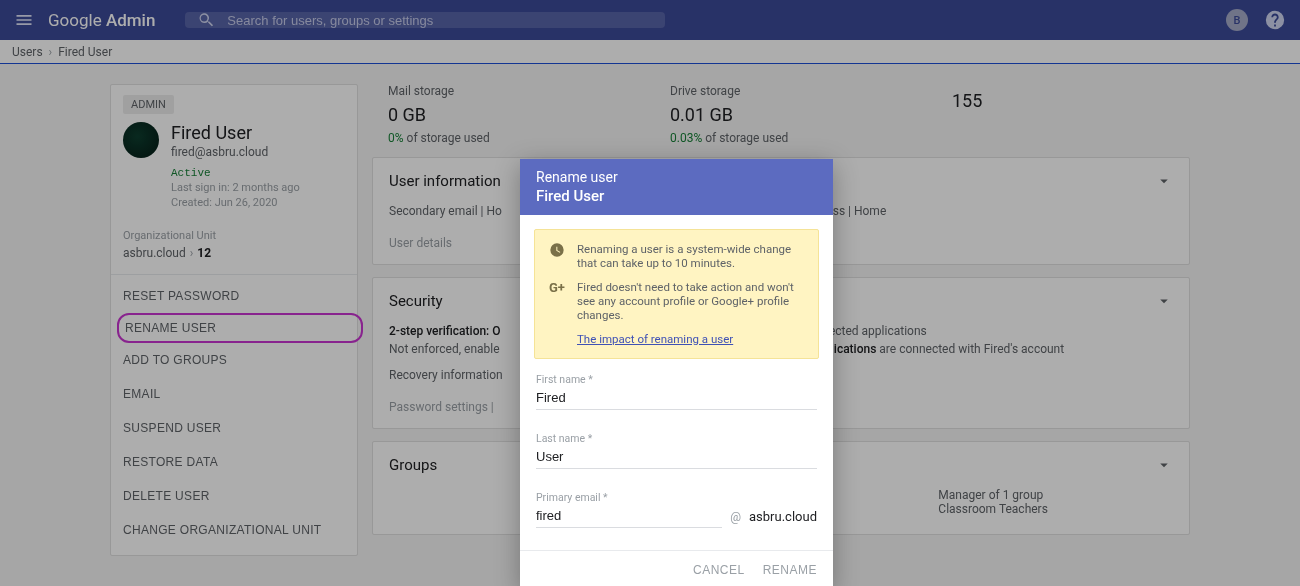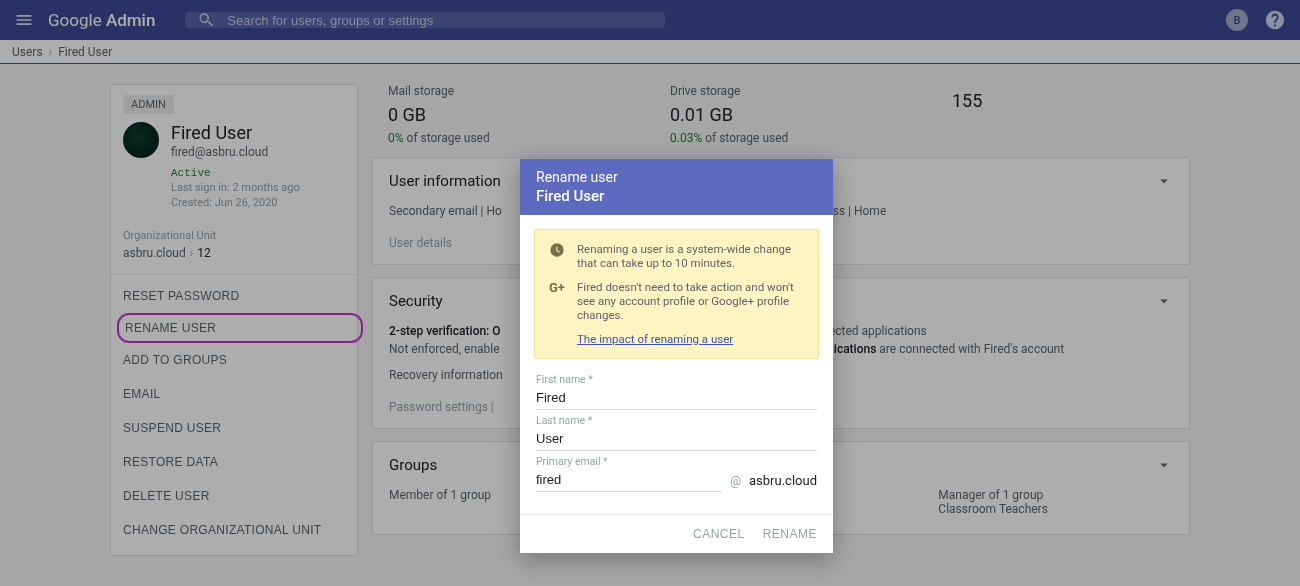--- a/index.html
+++ b/index.html
@@ -94,21 +94,21 @@
   .user-avatar {
     width: 36px; height: 36px; border-radius: 50%;
     background: radial-gradient(circle at 40% 40%, #0d3d2f, #041a14);
   }
   .user-name { font-size: 18px; color: #202124; }
   .user-email { font-size: 12px; color: #5f6368; margin-top: 2px; }
   .user-status { font-size: 11px; color: #188038; margin-top: 8px; font-family: Liberation Mono, monospace; }
   .user-meta { font-size: 11px; color: #9aa0a6; margin-top: 2px; }
   .side-section-label { font-size: 11px; color: #9aa0a6; padding: 10px 12px 4px 12px; }
   .ou-row { font-size: 12px; color: #5f6368; padding: 0 12px 10px 12px; }
-  .ou-row .ou-val { color: #202124; font-weight: 400; }
+  .ou-row .ou-val { color: #202124; font-weight: 700; }
   .ou-row .sep2 { margin: 0 4px; color: #9aa0a6; }
   .divider { height: 1px; background: #e8eaed; margin: 4px 0; }
   .side-action {
     display: block;
     width: 100%;
     text-align: left;
     background: none;
     border: none;
     font-size: 12px;
     font-weight: 500;
@@ -183,21 +183,21 @@
     border-radius: 2px;
     margin: 14px;
     padding: 12px 14px;
     font-size: 11.5px;
     color: #5f6368;
   }
   .info-line { display: flex; gap: 12px; margin-bottom: 10px; }
   .info-line svg, .info-line .gplus { width: 16px; height: 16px; flex-shrink: 0; fill: #7a7048; color:#7a7048; font-weight:bold; font-size:13px; }
   .info-link { color: #3f51b5; text-decoration: underline; cursor: pointer; padding-left: 28px; display:inline-block; }
   .form-area { padding: 0 16px 8px 16px; }
-  .field { margin-bottom: 4px; }
+  .field { margin-bottom: 22px; }
   .field-label { font-size: 10.5px; color: #9aa0a6; }
   .field-input {
     width: 100%;
     border: none;
     border-bottom: 1px solid #dadce0;
     font-size: 13px;
     padding: 4px 0;
     outline: none;
     color: #202124;
     background: transparent;
@@ -337,21 +337,20 @@
 
     <div class="panel">
       <div class="panel-header">
         <div class="panel-title">Groups</div>
         <svg class="expand-icon" viewBox="0 0 24 24">
             <path d="M7 10l5 5 5-5z"></path>
           </svg>
       </div>
       <div class="panel-row">
         <div class="panel-col">
-          <div class="lab">Member of 1 group</div>
           <div class="lab" style="margin-top:4px;text-align:right;">Group_mail</div>
         </div>
         <div class="panel-col">
           <div class="lab" style="margin-top:18px;">Test Offboarding Group</div>
         </div>
         <div class="panel-col">
           <div class="lab">Manager of 1 group</div>
           <div class="lab" style="margin-top:0;">Classroom Teachers</div>
         </div>
       </div>

